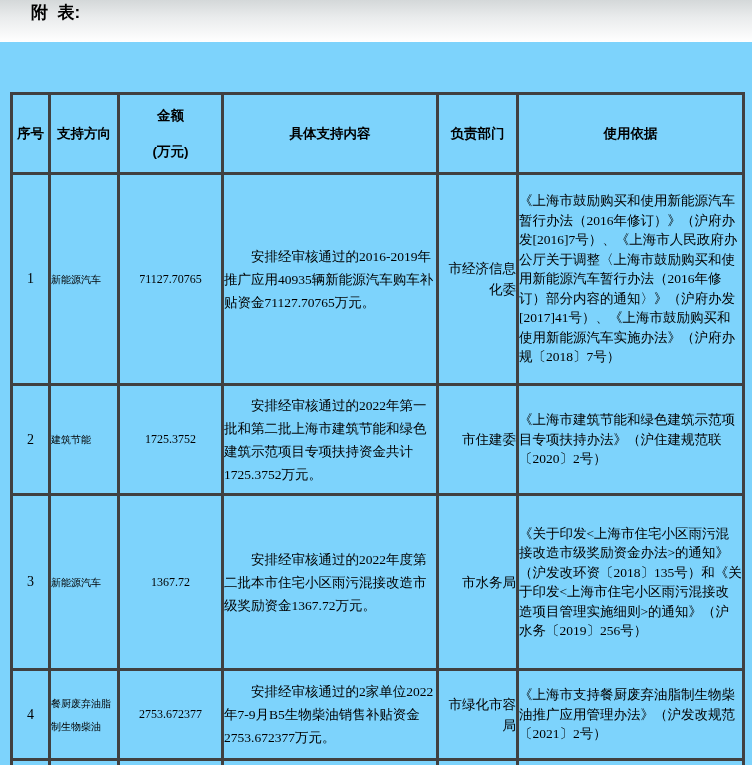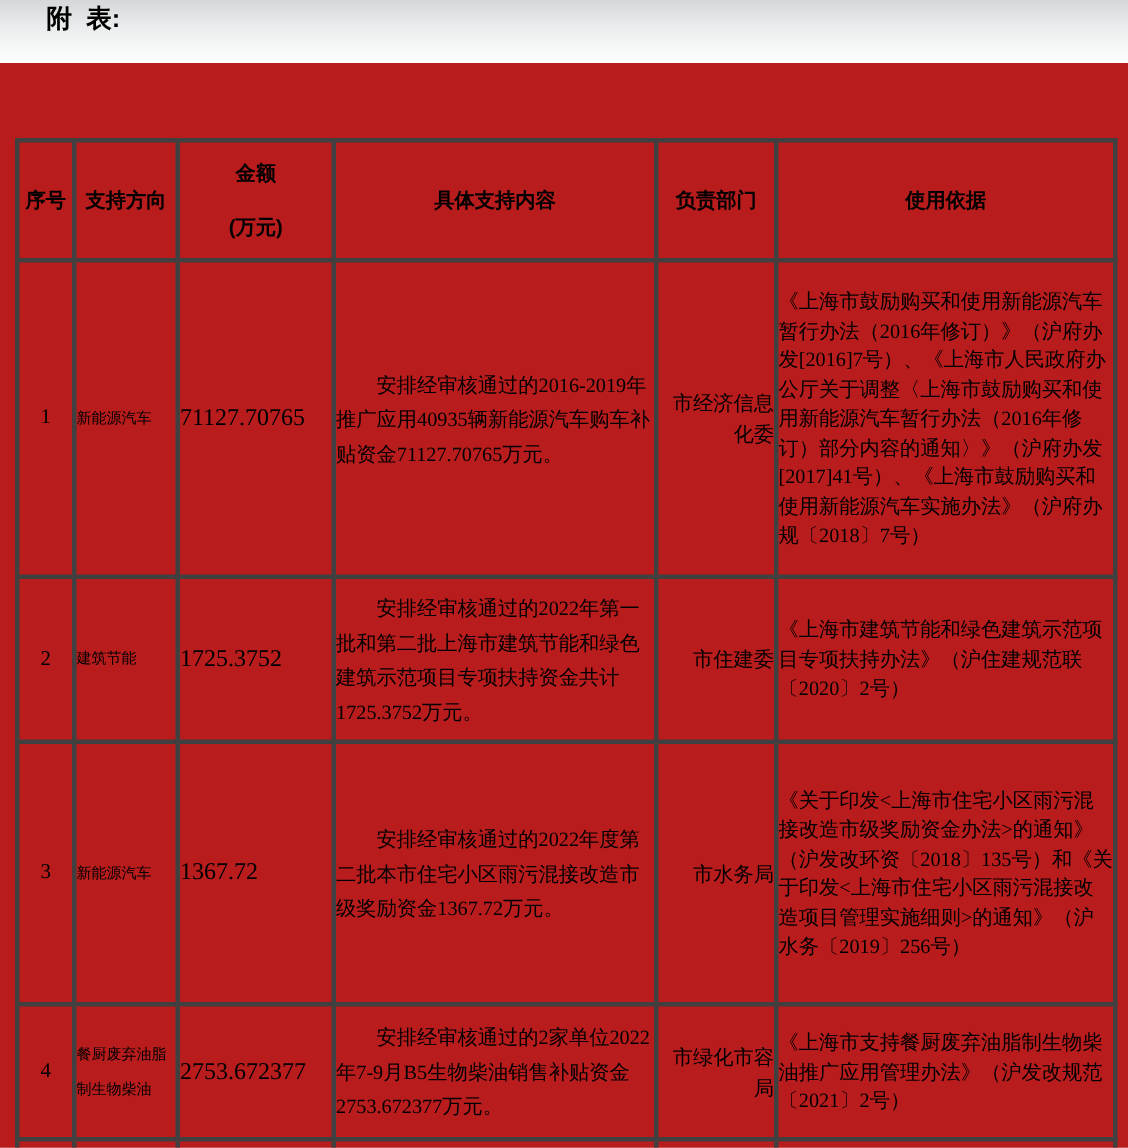--- a/index.html
+++ b/index.html
@@ -1,19 +1,19 @@
 <!DOCTYPE html>
 <html><head>
 <meta charset="utf-8">
 <style>
   html,body{margin:0;padding:0;}
   .page{
     position:relative;
     width:752px;height:765px;
-    background:#b91c1c;
+    background:#7dd3fc;
     overflow:hidden;
     font-family:"Liberation Serif", serif;
     color:#000;
   }
   .top-gradient{
     position:absolute;left:0;top:0;width:752px;height:42px;
     background:linear-gradient(to bottom,#d4d8d9 0%, #e9ebec 40%, #ffffff 100%);
   }
   .appendix-note{
     position:absolute;left:31px;top:2px;
@@ -41,21 +41,21 @@
     overflow:hidden;
   }
   th{
     font-family:"Liberation Sans", sans-serif;
     font-weight:bold;font-size:13.5px;line-height:20px;
     text-align:center;
   }
   .amount-head-unit{display:block;margin-top:16px;font-weight:bold;}
   td.c-no{text-align:center;font-size:14px;}
   td.c-dir{padding:0 4px 0 9px;font-size:10px;line-height:23px;}
-  td.c-amt{font-size:16px;}
+  td.c-amt{text-align:center;font-size:12px;}
   td.c-content{padding:0 7px;font-size:13.5px;line-height:23px;}
   td.c-content .para{text-indent:2em;text-align:left;}
   td.c-dept{padding:0 4px 0 9px;font-size:13.5px;line-height:21px;text-align:right;}
   td.c-basis{padding:0 5px;font-size:13.5px;line-height:19.5px;text-align:left;}
 </style>
 </head>
 <body>
 
 <div class="page">
   <div class="top-gradient"></div>

